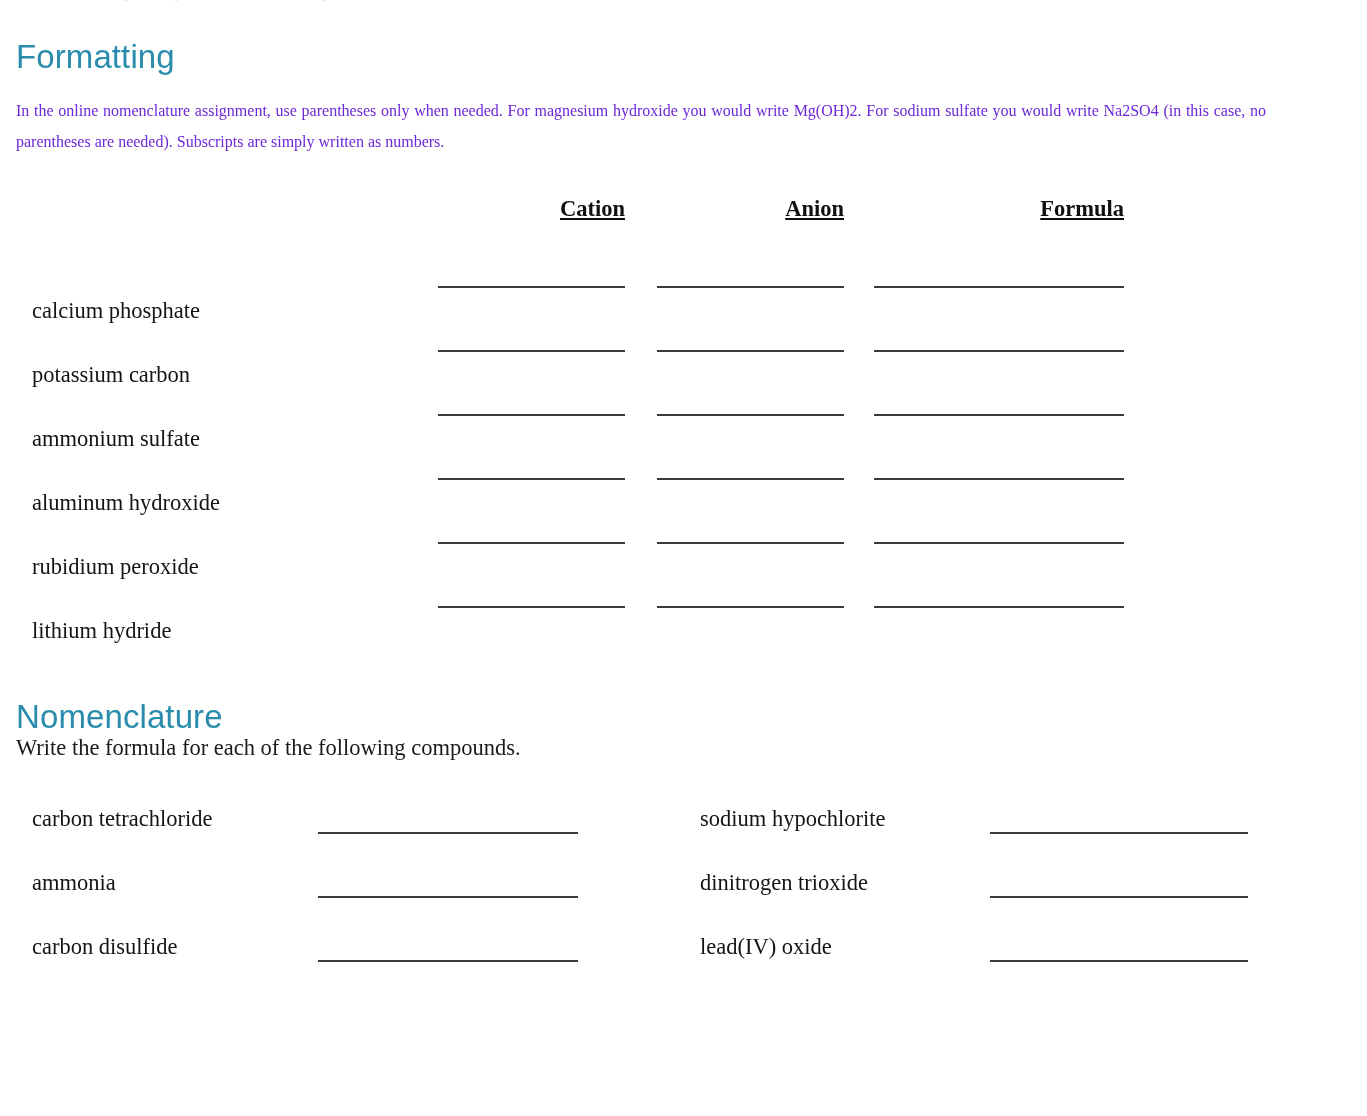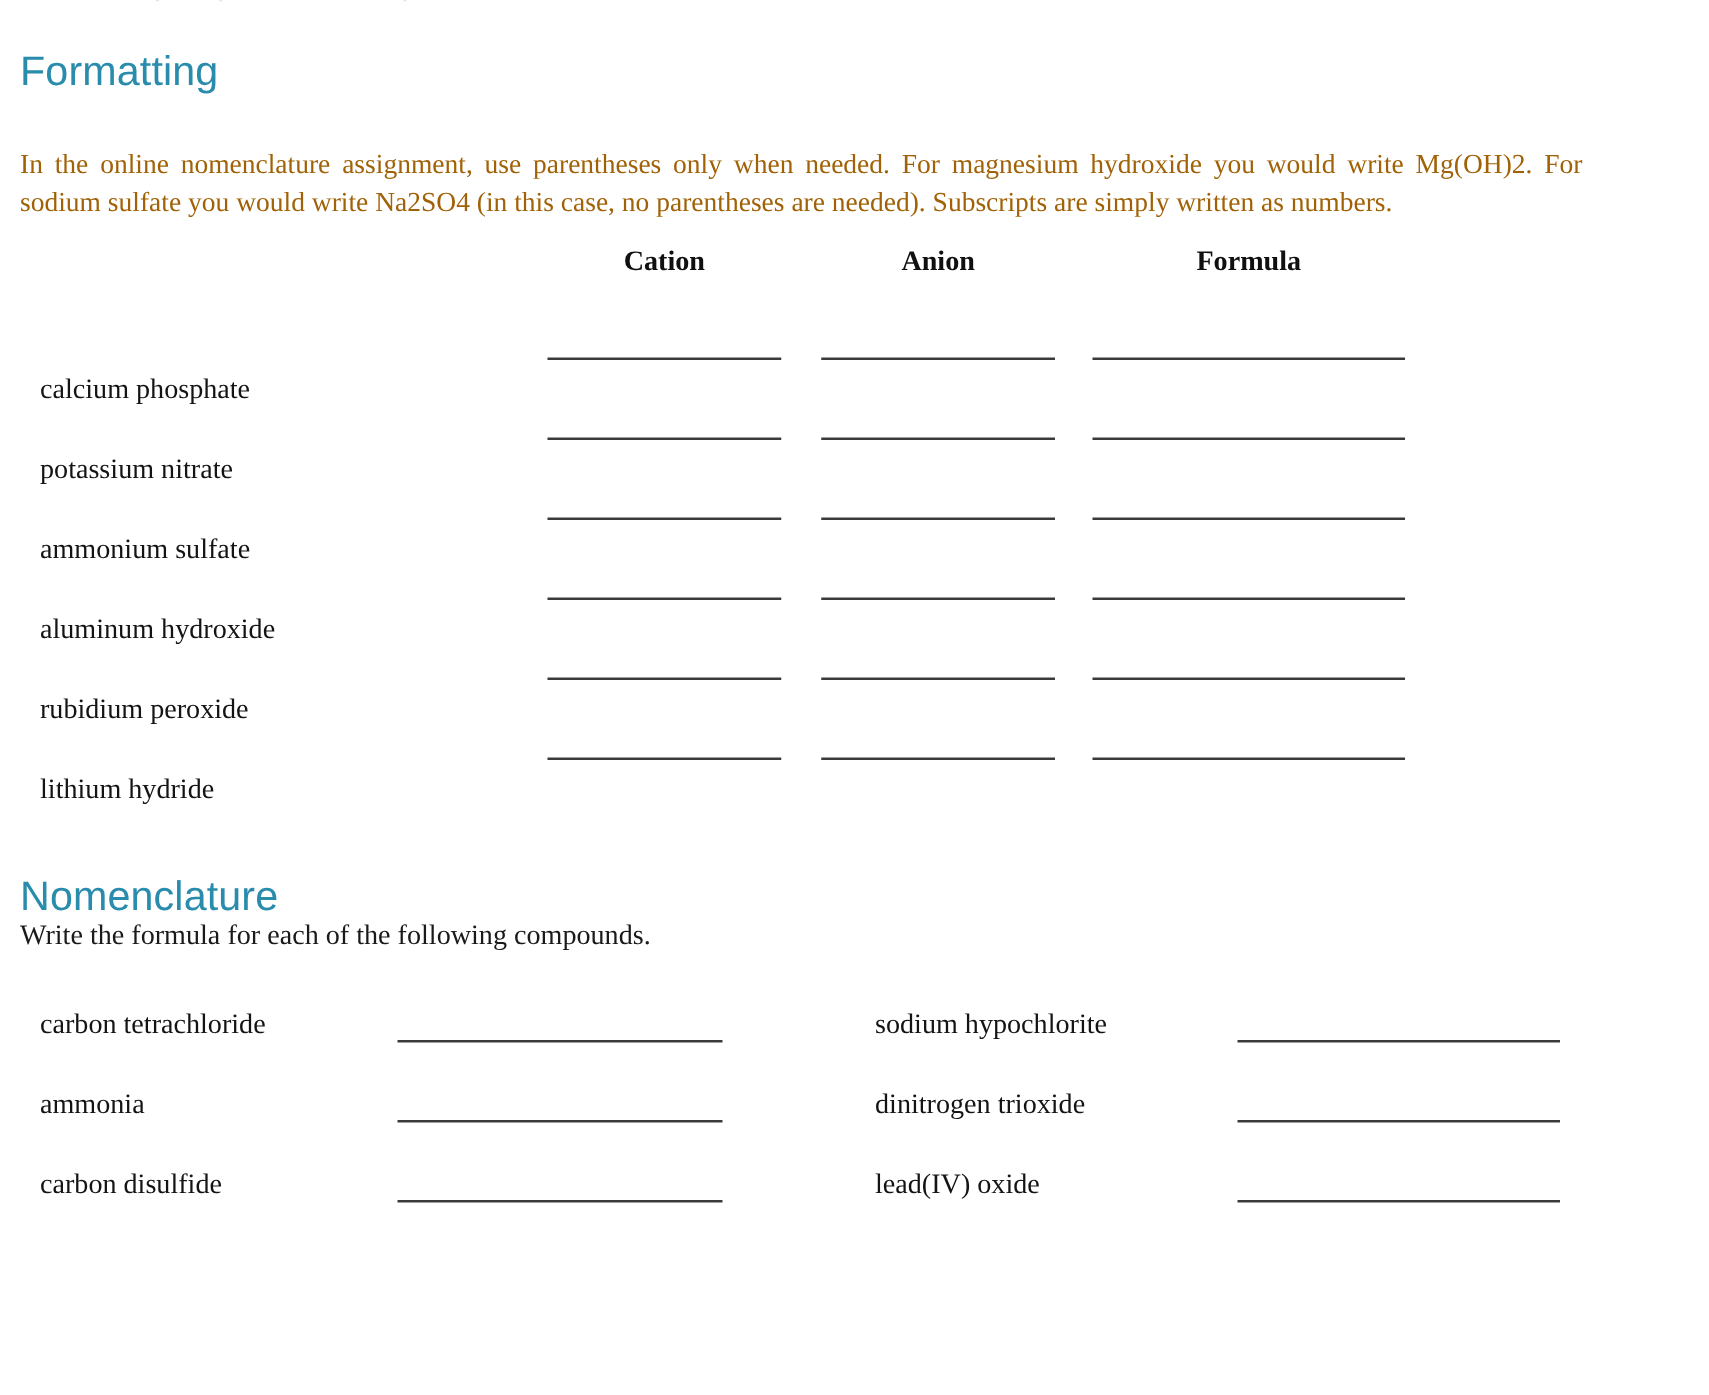--- a/index.html
+++ b/index.html
@@ -31,47 +31,47 @@
     font-weight: 400;
     color: #2a8cac;
     font-size: 33px;
     line-height: 1;
     letter-spacing: 0.1px;
     white-space: nowrap;
   }
 
   
   .body-paragraph {
-    font-size: 22px;
+    font-size: 16px;
     line-height: 31px;
     text-align: justify;
     text-justify: inter-word;
-    color: #a16207;
-    margin-top: 20px;
+    color: #6d28d9;
   }
 
   
   .fmt-table {
     position: absolute;
     left: 0;
     top: 196px;
     width: 1367px;
   }
   .fmt-header-row {
     position: relative;
     height: 44px;
   }
   .col-header {
     position: absolute;
     top: 0;
     font-size: 22.5px;
     font-weight: bold;
     color: #101010;
-    text-align: center;
-    white-space: nowrap;
+    text-align: right;
+    white-space: nowrap;
+    text-decoration: underline;
   }
   .col-header.cation  { left: 438px; width: 187px; }
   .col-header.anion   { left: 657px; width: 187px; }
   .col-header.formula { left: 874px; width: 250px; }
 
   .fmt-row {
     position: relative;
     height: 64px;
   }
   .fmt-row .compound-name {
@@ -186,21 +186,21 @@
     <div style="height:22px;"></div>
 
     <div class="fmt-row">
       <div class="compound-name">calcium phosphate</div>
       <div class="blank-line cation"></div>
       <div class="blank-line anion"></div>
       <div class="blank-line formula"></div>
     </div>
 
     <div class="fmt-row">
-      <div class="compound-name">potassium nitrate</div>
+      <div class="compound-name">potassium carbon</div>
       <div class="blank-line cation"></div>
       <div class="blank-line anion"></div>
       <div class="blank-line formula"></div>
     </div>
 
     <div class="fmt-row">
       <div class="compound-name">ammonium sulfate</div>
       <div class="blank-line cation"></div>
       <div class="blank-line anion"></div>
       <div class="blank-line formula"></div>

